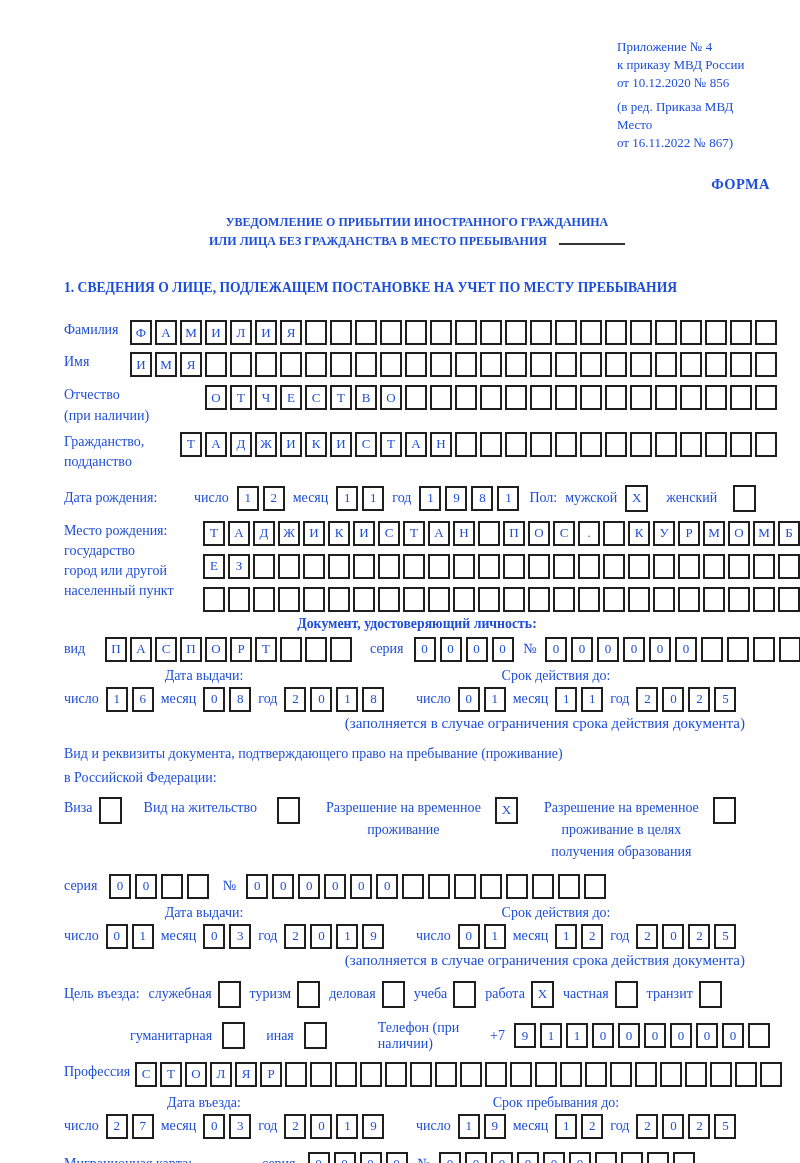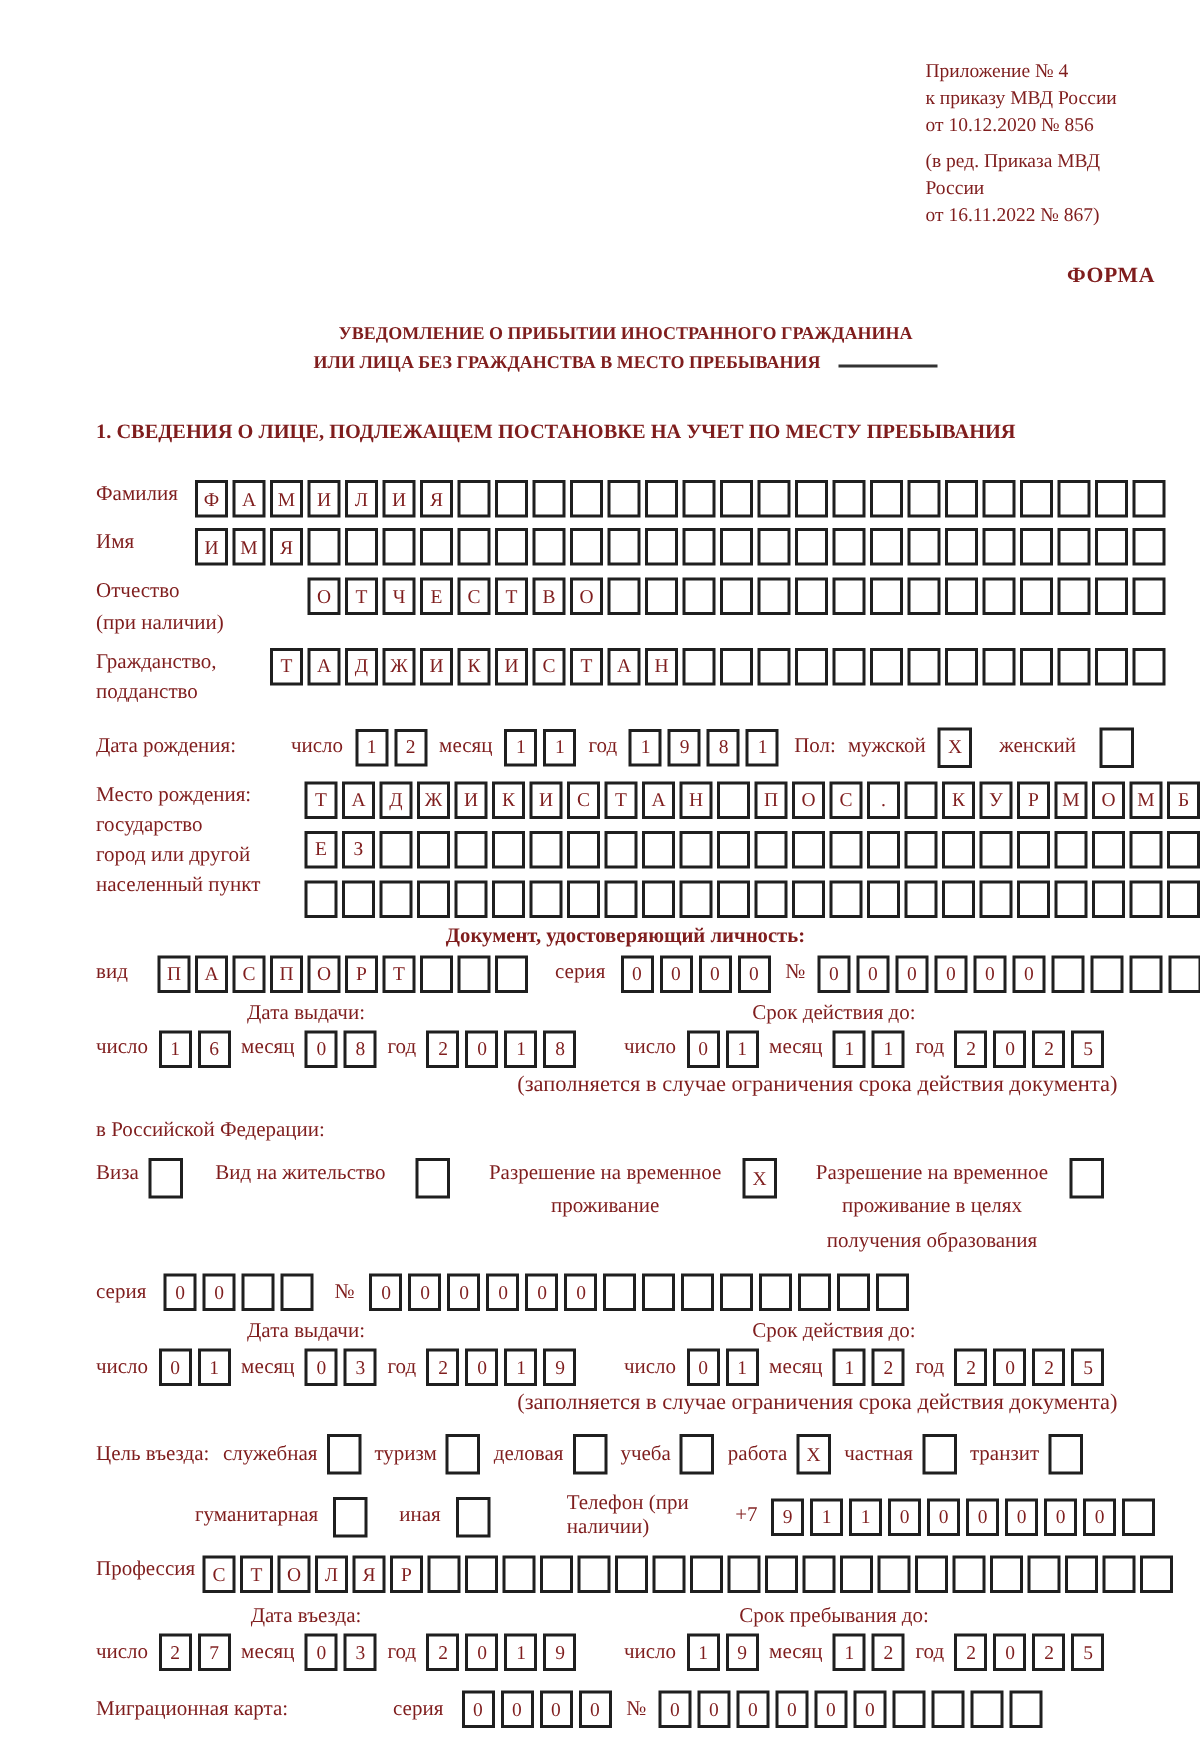--- a/index.html
+++ b/index.html
@@ -1,19 +1,19 @@
 <!DOCTYPE html>
 <html><head>
 <meta charset="utf-8">
 <style>
   html,body{margin:0;padding:0;background:#ffffff;}
   .page{
     position:relative;
     width:800px;height:1163px;
-    background:#ffffff;color:#7f1d1d;
+    background:#ffffff;color:#1d4ed8;
     font-family:"Liberation Serif", serif;
     font-size:14px;
     overflow:hidden;
     box-sizing:border-box;
     padding:38px 30px 0 64px;
   }
   .appendix{margin-left:553px;font-size:13px;line-height:1.4;}
   .appendix .amend{margin-top:5px;}
   .forma{margin-top:24px;text-align:right;font-weight:bold;font-size:14.5px;letter-spacing:.4px;}
   .title{margin-top:20px;text-align:center;font-weight:bold;font-size:12px;line-height:1.55;}
@@ -50,21 +50,21 @@
 </style>
 </head>
 <body>
 
 <div class="page">
 
   <div class="appendix">
     <div>Приложение № 4</div>
     <div>к приказу МВД России</div>
     <div>от 10.12.2020 № 856</div>
-    <div class="amend">(в ред. Приказа МВД России</div>
+    <div class="amend">(в ред. Приказа МВД Место</div>
     <div>от 16.11.2022 № 867)</div>
   </div>
 
   <div class="forma">ФОРМА</div>
 
   <div class="title">
     <div>УВЕДОМЛЕНИЕ О ПРИБЫТИИ ИНОСТРАННОГО ГРАЖДАНИНА</div>
     <div><span>ИЛИ ЛИЦА БЕЗ ГРАЖДАНСТВА В МЕСТО ПРЕБЫВАНИЯ</span><span class="title-blank"></span></div>
   </div>
 
@@ -394,20 +394,21 @@
             <span class="cell">0</span>
             <span class="cell">2</span>
             <span class="cell">5</span>
           </div>
       </div>
     </div>
   </div>
   <div class="note-r">(заполняется в случае ограничения срока действия документа)</div>
 
   <div class="intro">
+    <div>Вид и реквизиты документа, подтверждающего право на пребывание (проживание)</div>
     <div>в Российской Федерации:</div>
   </div>
 
   <div class="visa-row">
     <div class="vopt" style="column-gap:6px;margin-right:22px;">
       <span class="vlabel">Виза</span>
       <span class="cell chk"></span>
     </div>
     <div class="vopt" style="column-gap:20px;margin-right:26px;">
       <span class="vlabel">Вид на жительство</span>

